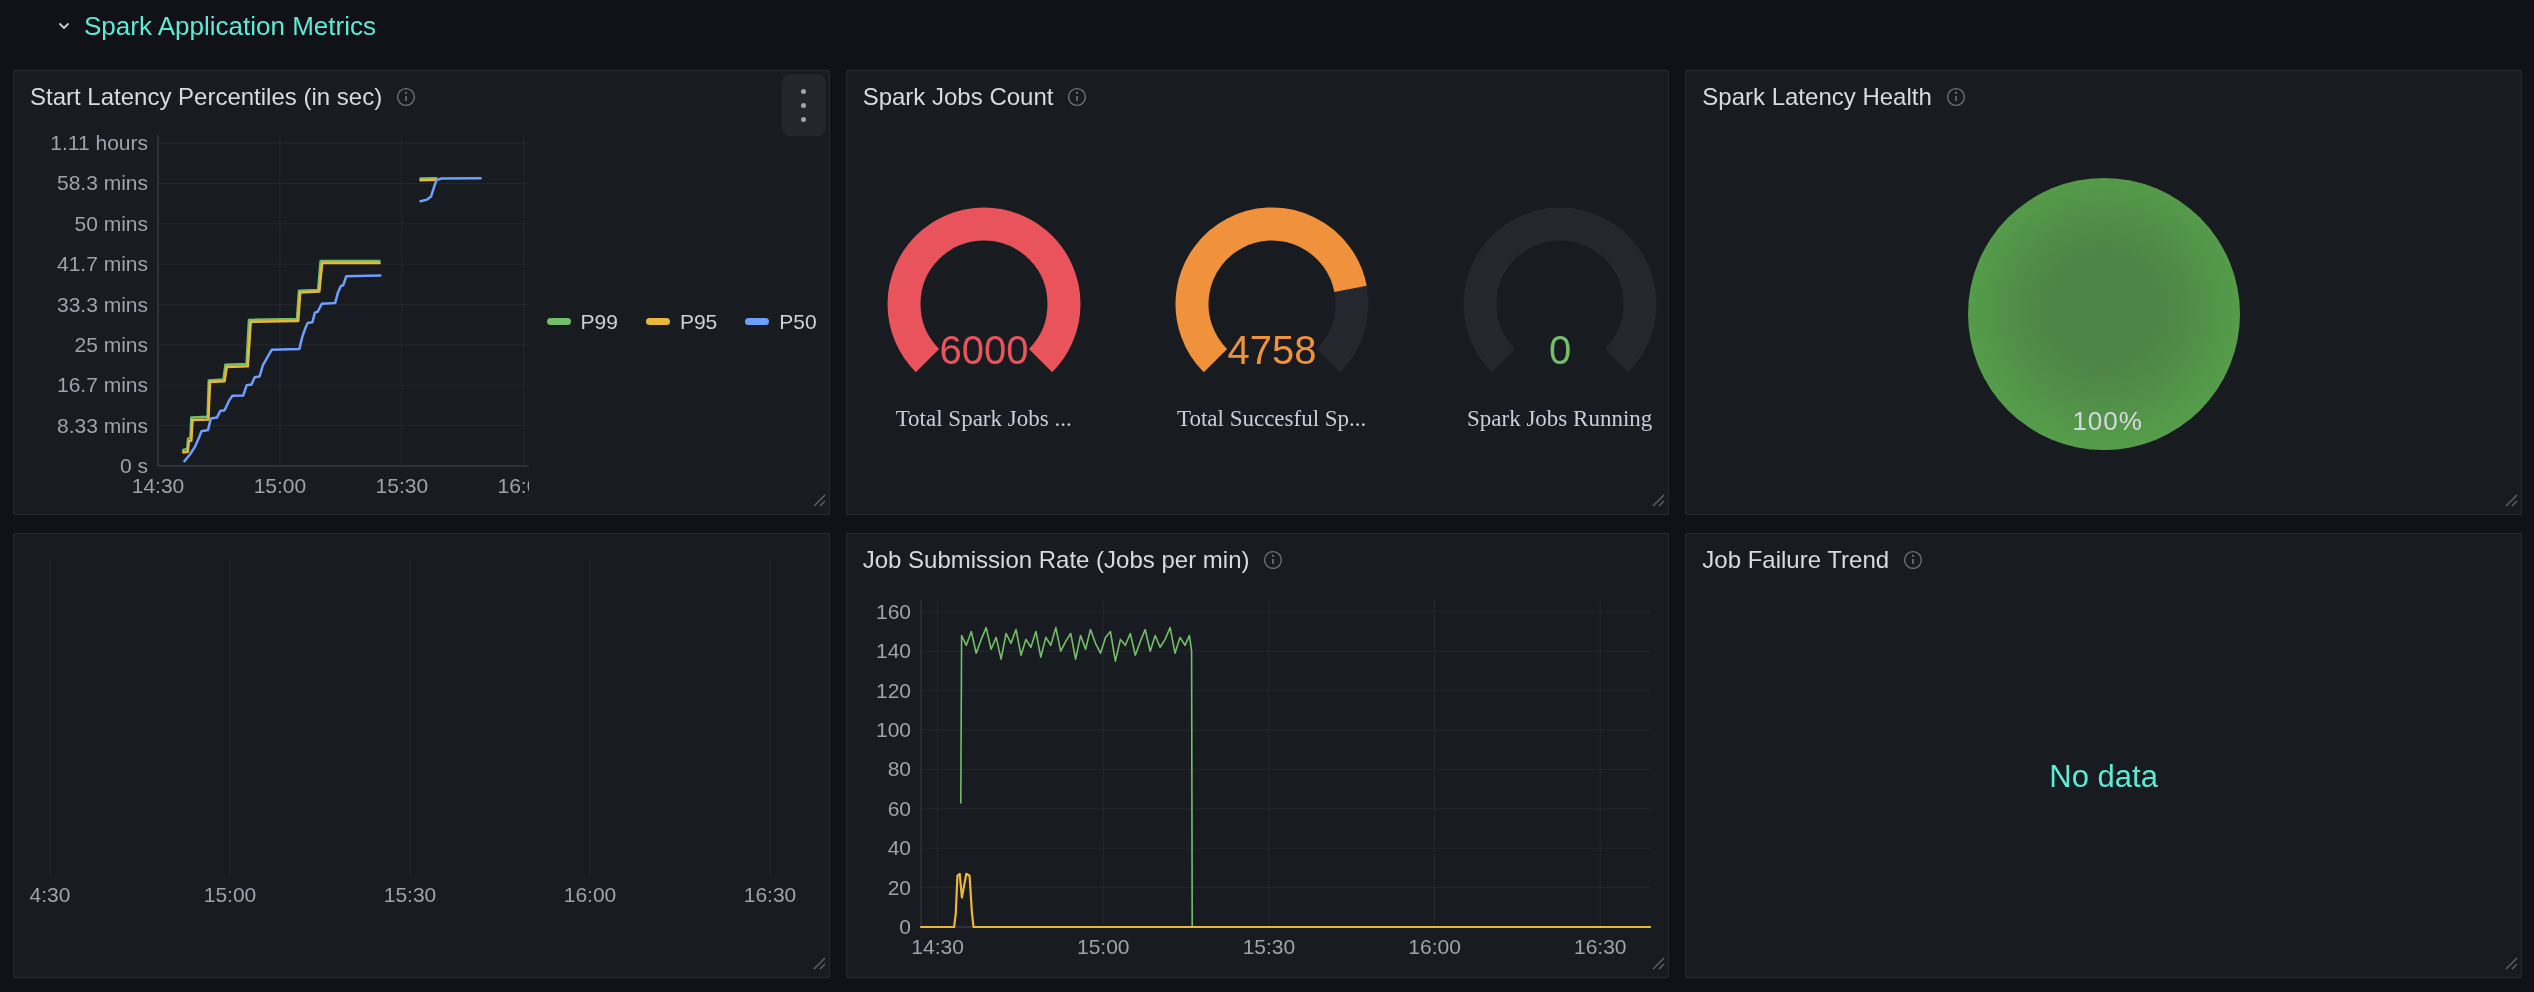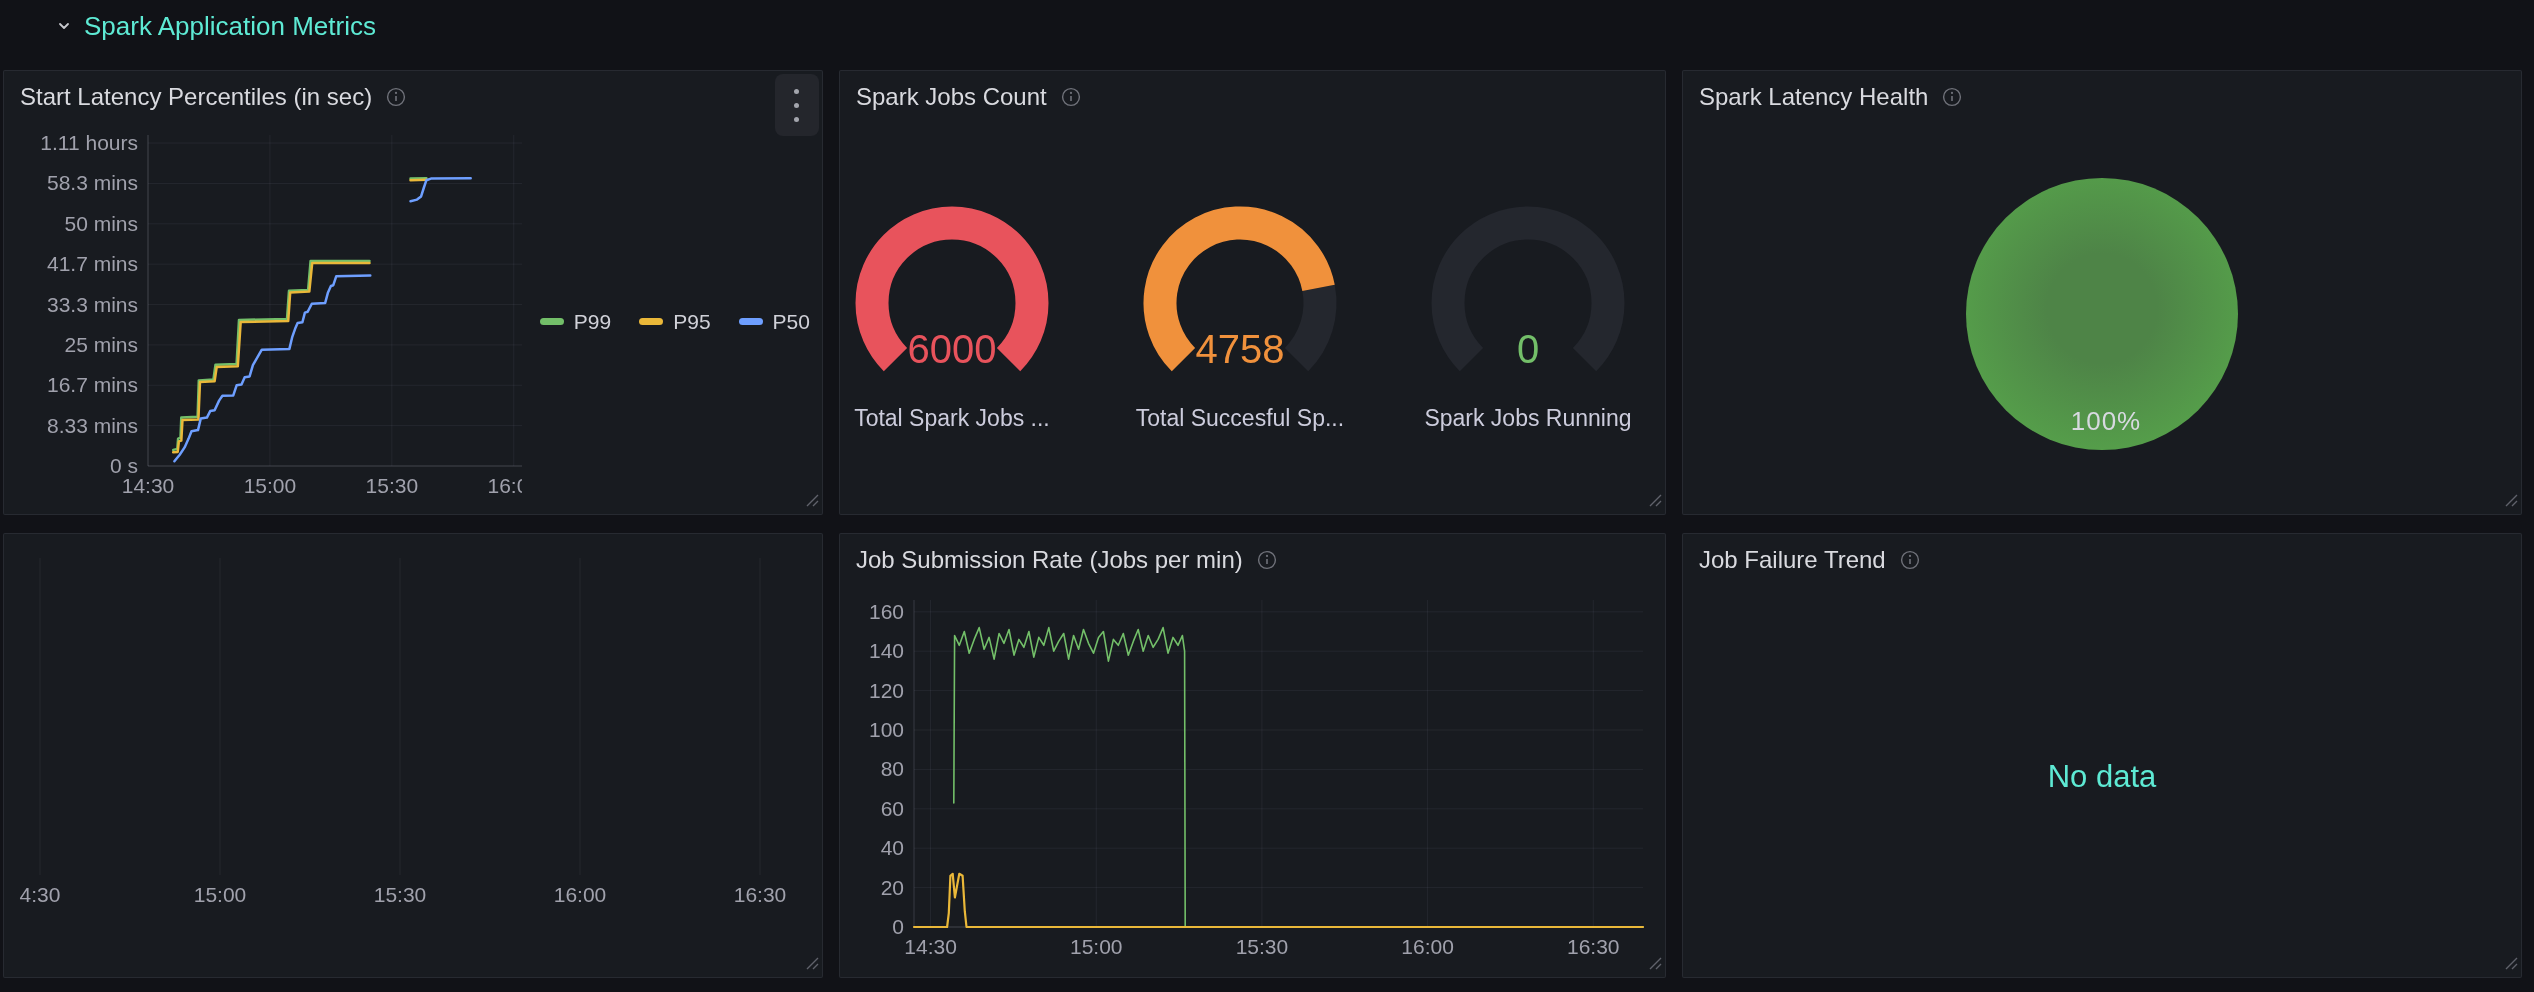--- a/index.html
+++ b/index.html
@@ -13,21 +13,21 @@
     height:44px; display:flex; align-items:center; gap:12px;
     padding-left:56px; margin-top:4px; cursor:pointer;
   }
   .row-title{ font-size:26px; font-weight:500; color:#5eead4; }
   .chev{ display:flex; align-items:center; }
   .grid{
     display:grid;
     grid-template-columns:816fr 823fr 836fr;
     grid-template-rows:445px 445px;
     gap:18px 16px;
-    padding:22px 12px 0 3px;
+    padding:22px 12px 0 13px;
   }
   .panel{
     background:#181b20;
     border:1px solid rgba(204,204,220,0.09);
     border-radius:2px;
     position:relative;
     display:flex; flex-direction:column;
     overflow:hidden;
   }
   .panel-header{
@@ -49,25 +49,25 @@
 
   .chart-wrap{ display:flex; width:100%; }
   .legend{
     flex:0 0 140px; padding-top:16px; padding-left:18px;
     display:flex; gap:28px;text-align:center;
   }
   .legend-item{ display:flex; align-items:center; gap:10px; cursor:pointer; }
   .legend-swatch{ width:24px; height:7px; border-radius:4px; flex:0 0 auto; }
   .legend-label{ font-size:21px; color:#d0d1d8; }
 
-  .gauges{ width:100%; display:flex; justify-content:flex-end; align-items:center; gap:38px; }
+  .gauges{ width:100%; display:flex; justify-content:space-between; align-items:center; gap:38px; }
   .gauge-block{ display:flex; flex-direction:column; align-items:center; width:252px; }
   .gauge-label{
     font-size:23px; color:#ccccdc; margin-top:10px; max-width:250px;
-    white-space:nowrap; overflow:hidden; text-align:center;
+    white-space:nowrap; overflow:hidden; text-align:center;font-family:Liberation Serif, serif;
   }
 
   .pie-wrap{ width:100%; display:flex; align-items:center; justify-content:center; }
   .pie-circle{
     width:272px; height:272px; border-radius:50%;
     position:relative;
   }
   .pie-label{
     position:absolute; left:8px; right:0; top:228px; text-align:center;
     font-size:26px; color:#d7d9e0; letter-spacing:1px;

